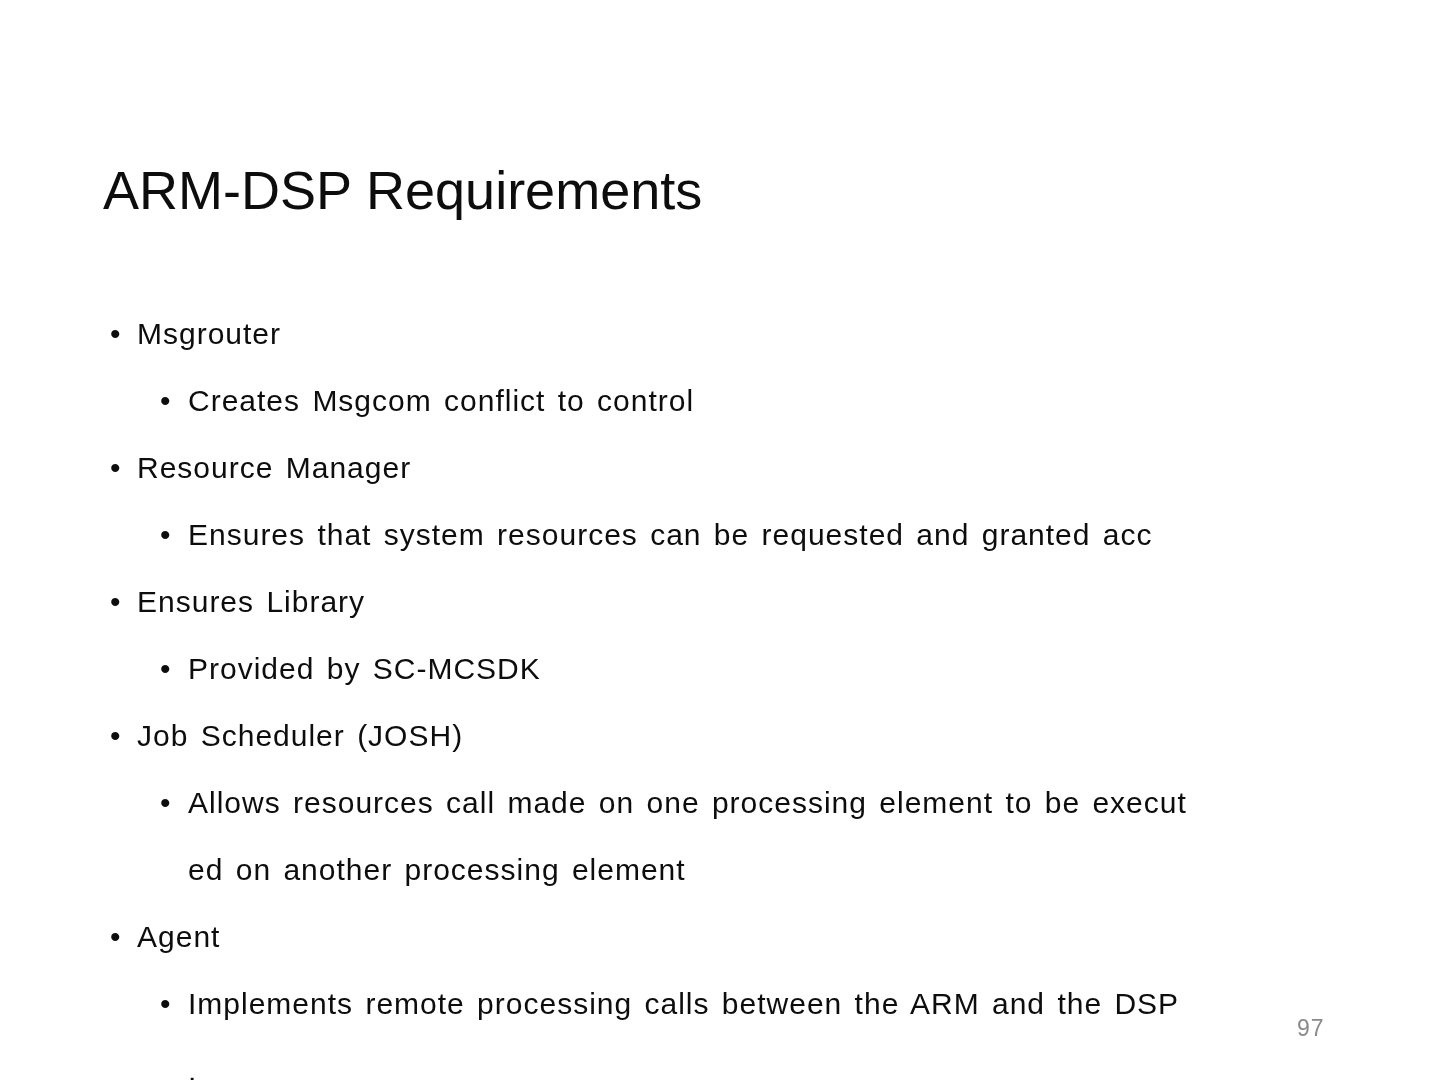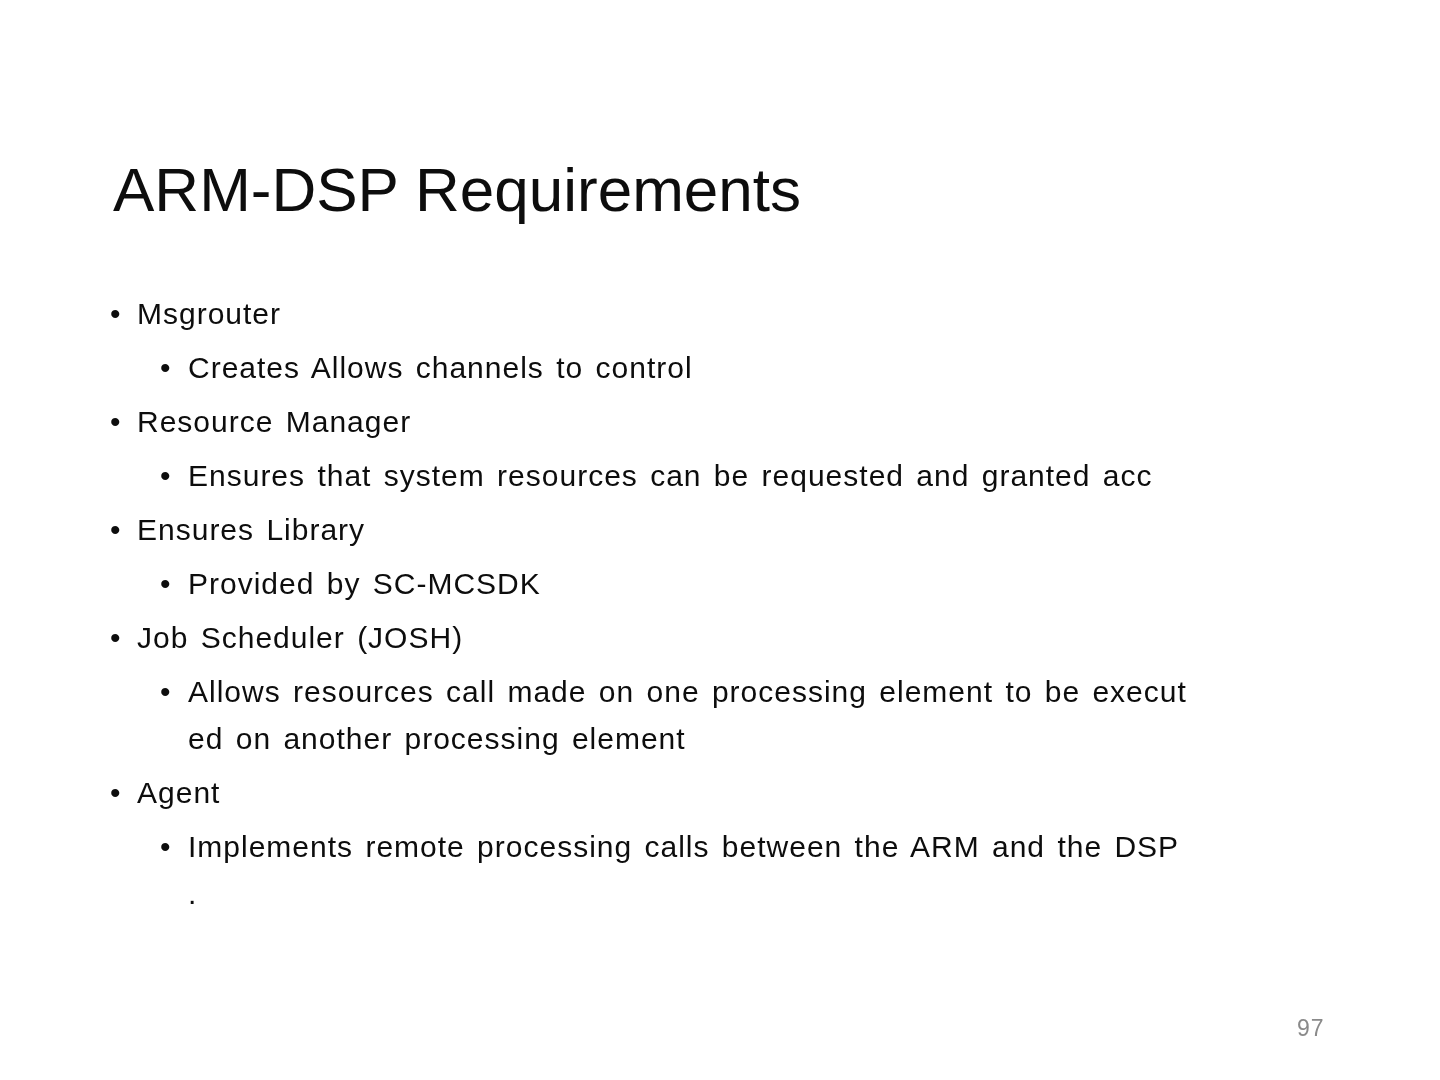--- a/index.html
+++ b/index.html
@@ -11,23 +11,23 @@
     position: relative;
     width: 1440px;
     height: 1080px;
     background: #ffffff;
     overflow: hidden;
     font-family: "Liberation Sans", sans-serif;
     color: #111111;
   }
   .slide-title {
     position: absolute;
-    left: 113px;
+    left: 103px;
     top: 127px;
-    font-size: 62px;
+    font-size: 54px;
     font-weight: 400;
     letter-spacing: 0px;
     line-height: 62px;
     white-space: nowrap;
     color: #0d0d0d;
     margin-top: 32px;
   }
   .bullet-list {
     position: absolute;
     left: 0;
@@ -46,21 +46,21 @@
   .item.level1 { padding-left: 137px; }
   .item.level2 { padding-left: 188px; }
   .item .bullet {
     position: absolute;
     top: 0;
     font-size: 30px;
     line-height: 47px;
   }
   .item.level1 .bullet { left: 110px; }
   .item.level2 .bullet { left: 160px; }
-  .item .line { white-space: nowrap; }
+  .item .line { white-space: nowrap; margin-top: 20px; }
   .page-number {
     position: absolute;
     left: 1297px;
     top: 1014px;
     font-size: 23px;
     line-height: 28px;
     color: #8a8a8a;
     letter-spacing: 1px;
     text-align: right;
   }
@@ -74,21 +74,21 @@
 
   <div class="bullet-list">
 
     <div class="item level1">
       <span class="bullet">•</span>
       <div class="line">Msgrouter</div>
     </div>
 
     <div class="item level2">
       <span class="bullet">•</span>
-      <div class="line">Creates Allows channels to control</div>
+      <div class="line">Creates Msgcom conflict to control</div>
     </div>
 
     <div class="item level1">
       <span class="bullet">•</span>
       <div class="line">Resource Manager</div>
     </div>
 
     <div class="item level2">
       <span class="bullet">•</span>
       <div class="line">Ensures that system resources can be requested and granted acc</div>

